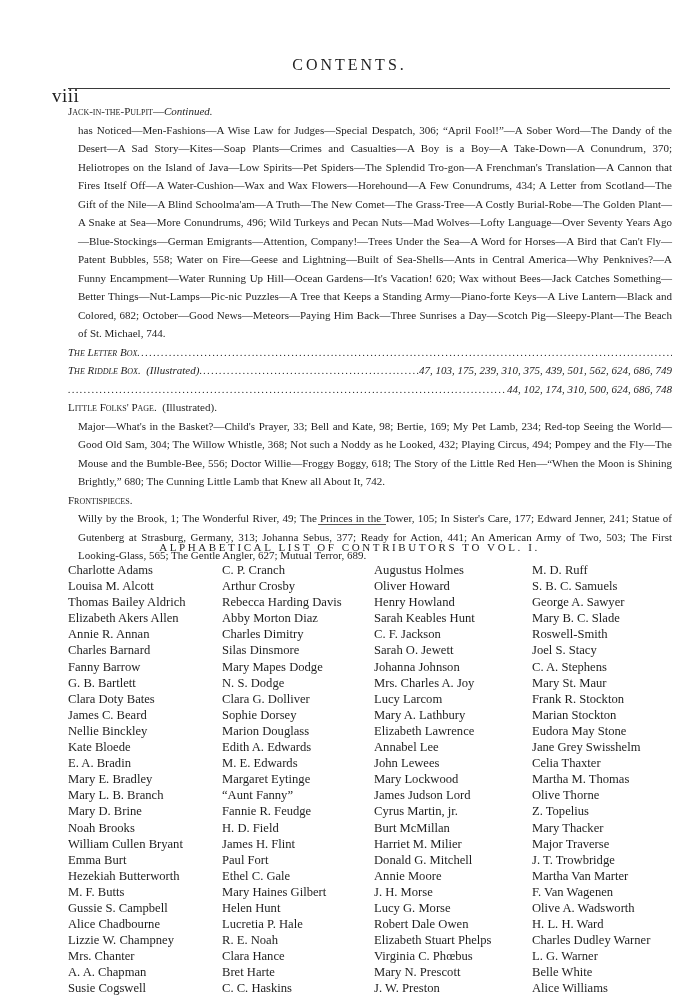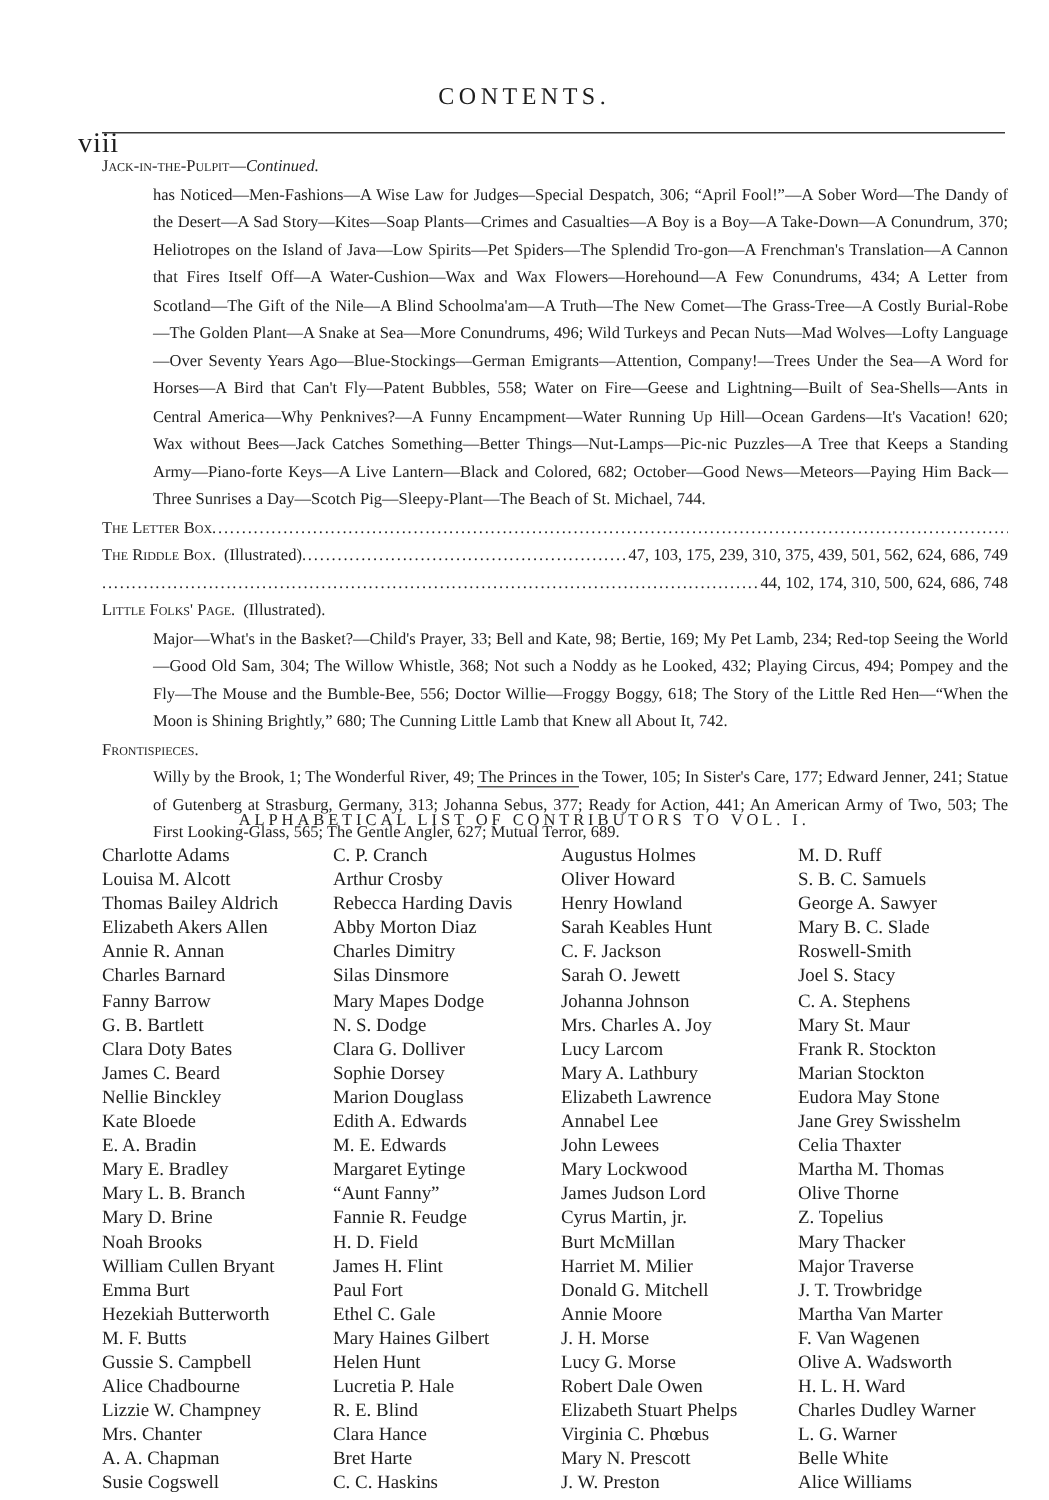--- a/index.html
+++ b/index.html
@@ -9,22 +9,22 @@
     color: #1e1e1e;
   }
   .page-num { position: absolute; left: 52px; top: 52px; font-size: 19px; letter-spacing: 0.5px; margin-top: 33px; }
   .running-head { position: absolute; left: 0; right: 0; top: 56px; text-align: center; font-size: 16px; letter-spacing: 3px; }
   .head-rule { position: absolute; left: 68px; width: 602px; top: 88px; height: 0; border-top: 1.5px solid #3a3a3a; }
 
   .toc { position: absolute; left: 68px; width: 604px; top: 102px; font-size: 11px; line-height: 18.5px; }
   .entry-head { display: block; }
   .sc { font-variant: small-caps; }
   .ital { font-style: italic; }
-  .body-para { margin-left: 34px; text-align: justify; text-align-last: left; }
-  .leader-row { display: flex; align-items: center; white-space: nowrap; overflow: hidden; }
+  .body-para { margin-left: 10px; text-align: justify; text-align-last: left; }
+  .leader-row { display: flex; align-items: center; white-space: nowrap; overflow: hidden; font-style: italic; }
   .leader-row .dots { flex: 1 1 auto; overflow: hidden; letter-spacing: 1.2px; }
   .leader-row .dots::before { content: "................................................................................................................................................................................................"; }
   .leader-row .pages { flex: 0 0 auto; }
 
   .sep-rule { position: absolute; left: 318px; width: 68px; top: 524px; border-top: 1px solid #555; }
   .list-title { position: absolute; left: 0; right: 0; top: 541px; text-align: center; font-size: 11px; letter-spacing: 2.6px; }
 
   .contrib { position: absolute; top: 562px; left: 68px; width: 604px; font-size: 12.6px; line-height: 16.1px; }
   .col { position: absolute; top: 0; }
   .col div { white-space: nowrap; }
@@ -126,21 +126,21 @@
       <div>Margaret Eytinge</div>
       <div>“Aunt Fanny”</div>
       <div>Fannie R. Feudge</div>
       <div>H. D. Field</div>
       <div>James H. Flint</div>
       <div>Paul Fort</div>
       <div>Ethel C. Gale</div>
       <div>Mary Haines Gilbert</div>
       <div>Helen Hunt</div>
       <div>Lucretia P. Hale</div>
-      <div>R. E. Blind</div>
+      <div>R. E. Noah</div>
       <div>Clara Hance</div>
       <div>Bret Harte</div>
       <div>C. C. Haskins</div>
       <div>Ichy Zo Hattori</div>
     </div>
   <div class="col col2">
       <div>Augustus Holmes</div>
       <div>Oliver Howard</div>
       <div>Henry Howland</div>
       <div>Sarah Keables Hunt</div>

